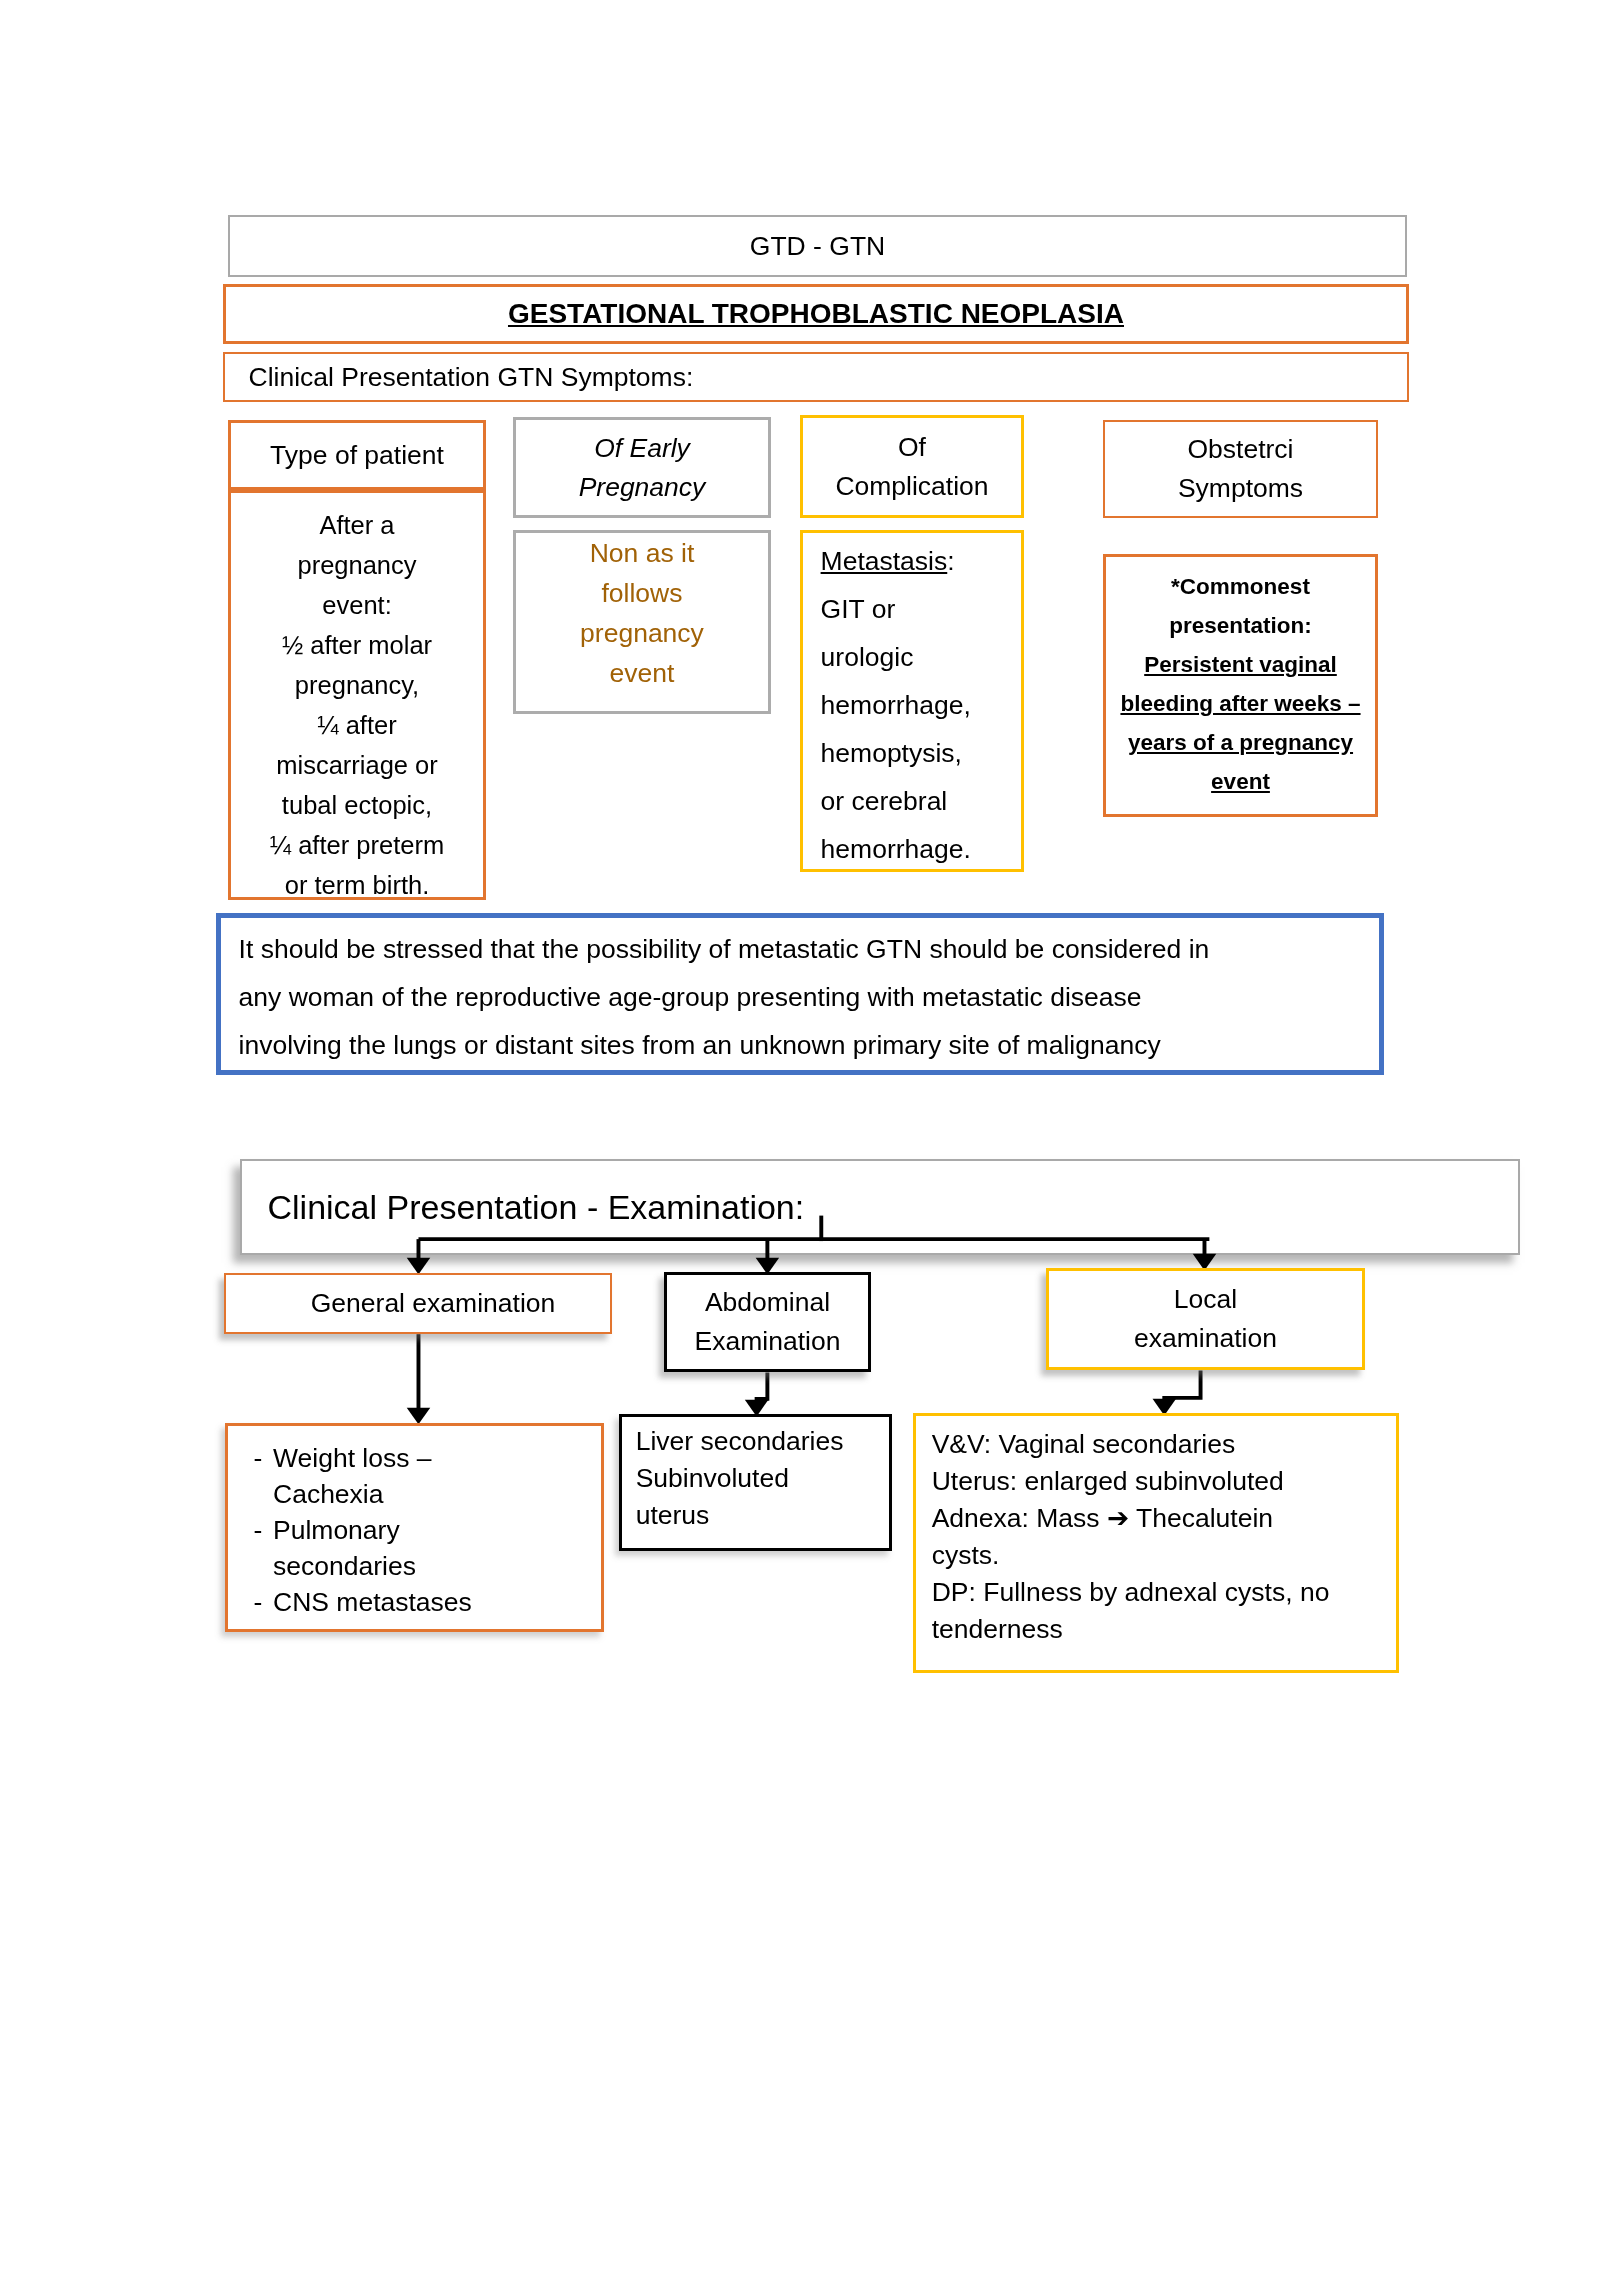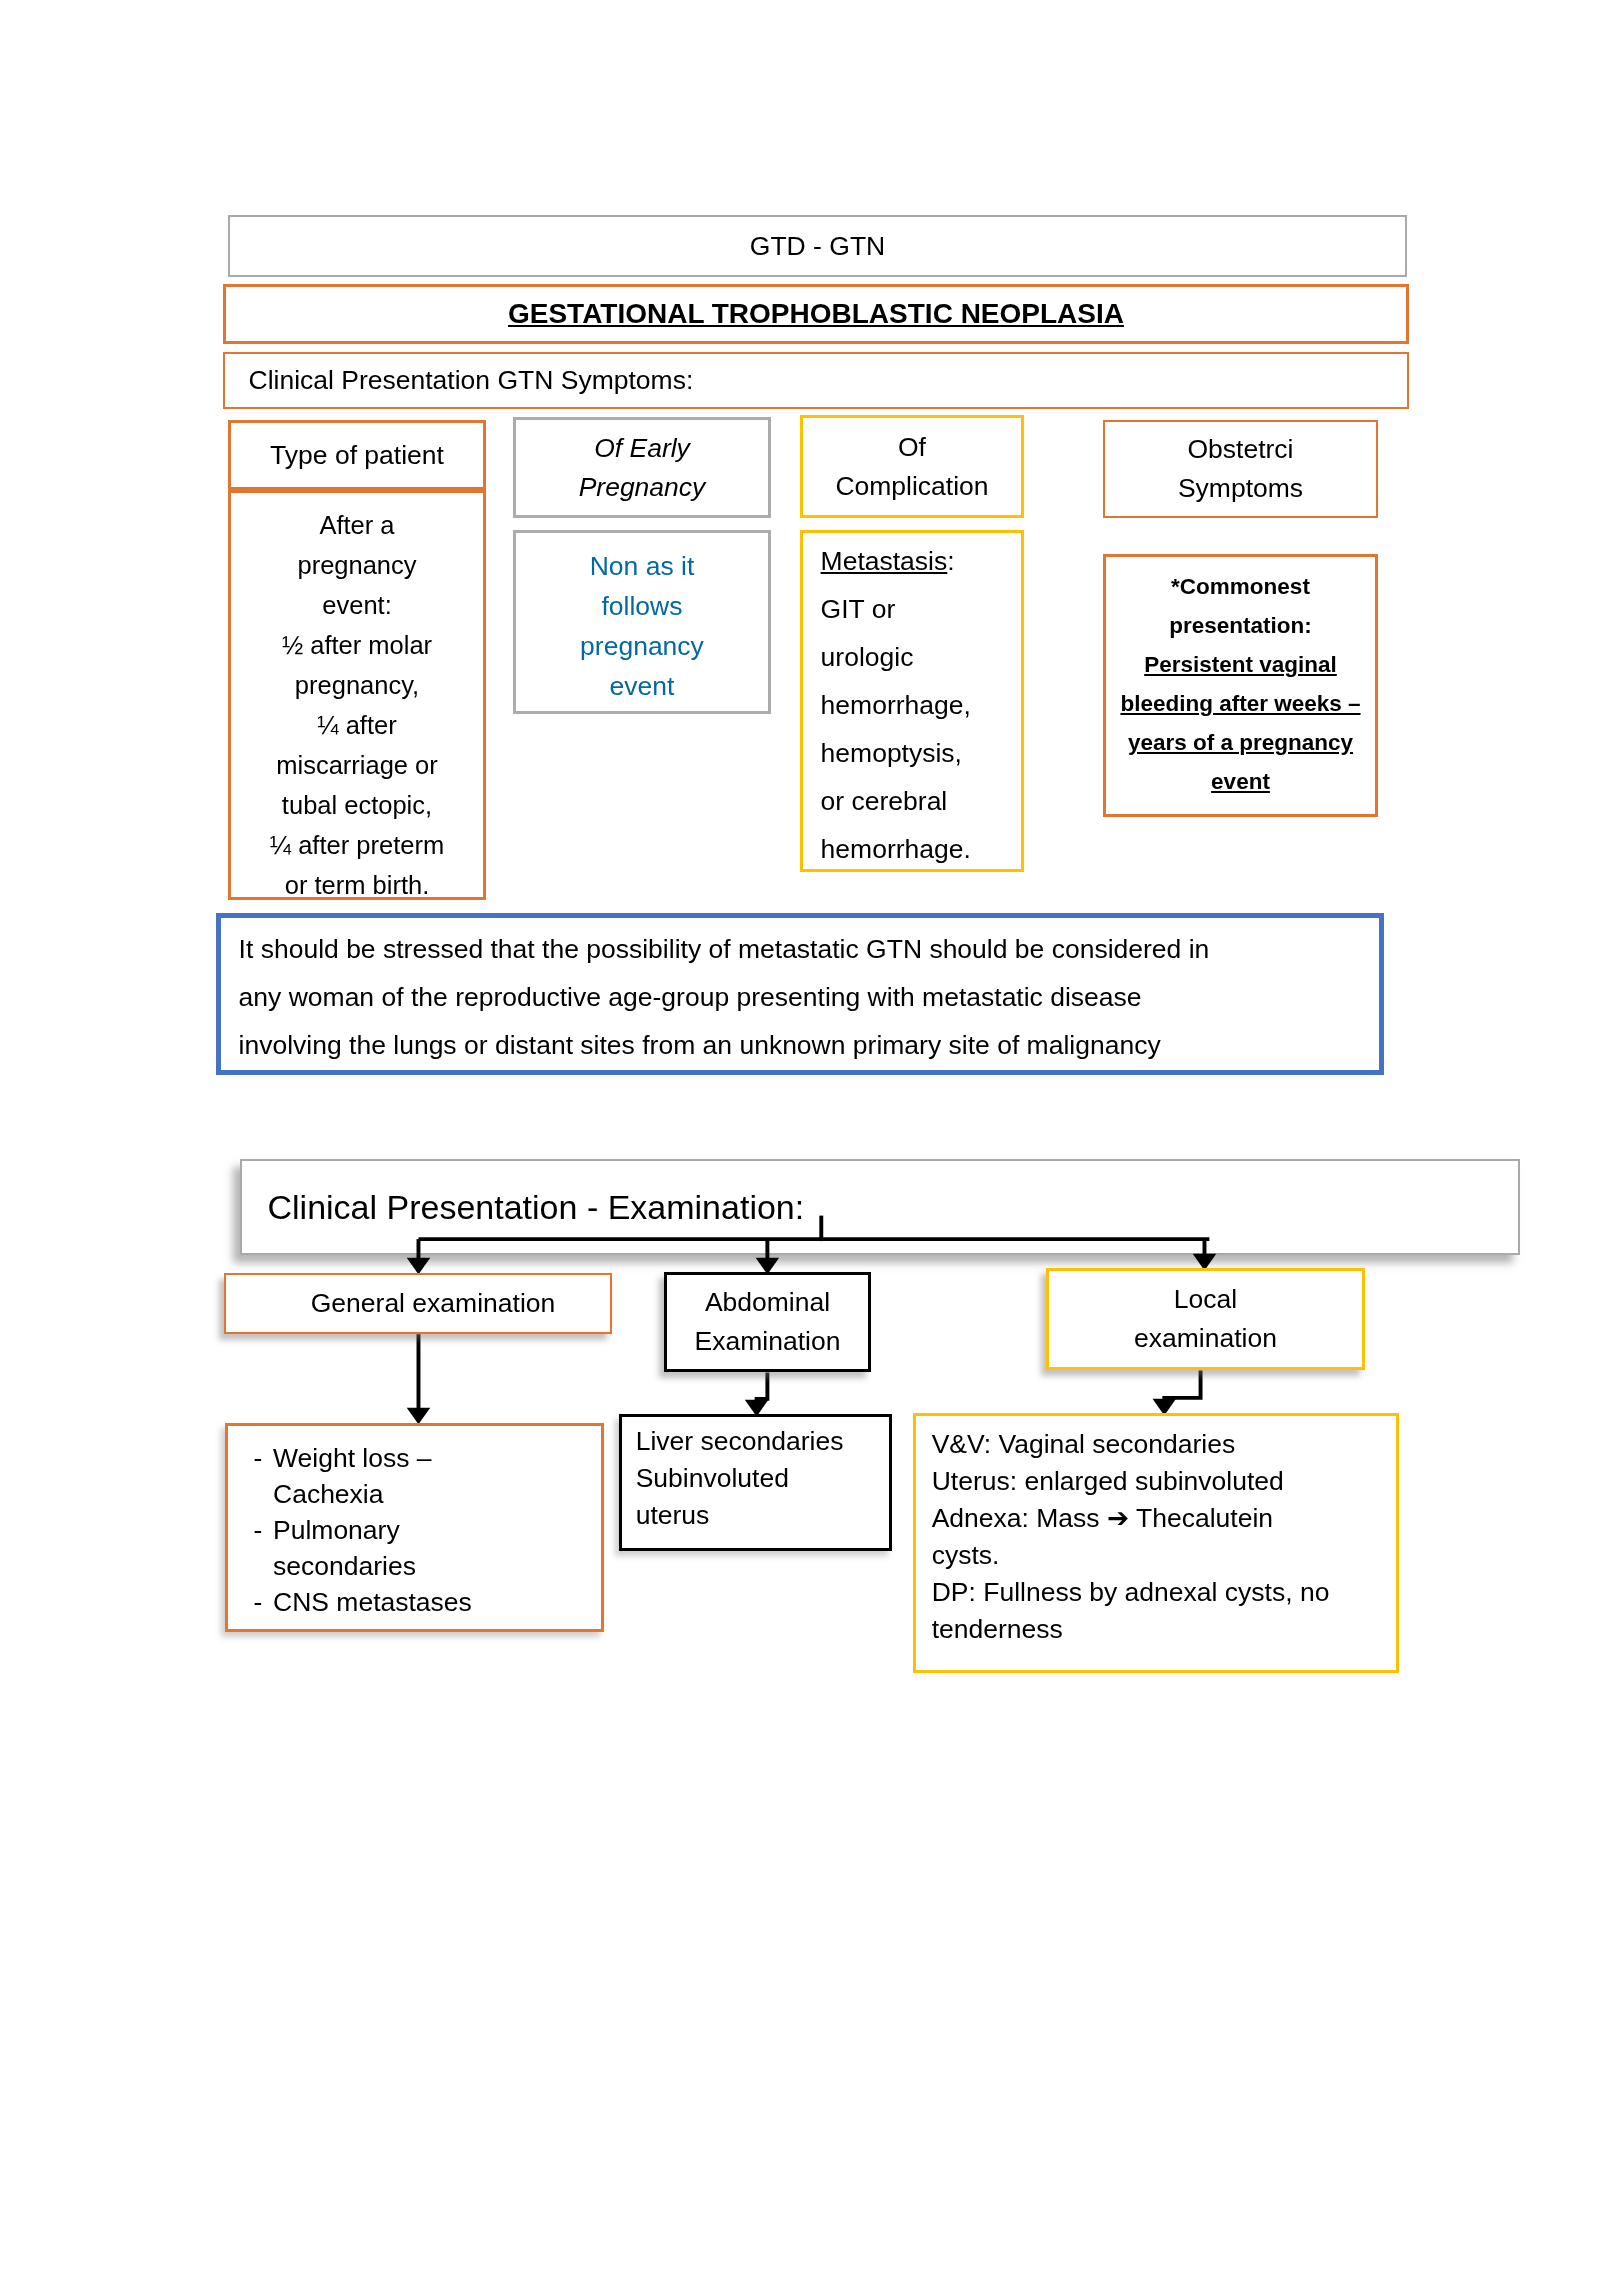--- a/index.html
+++ b/index.html
@@ -10,34 +10,34 @@
   .abs{position:absolute;box-sizing:border-box;}
   .pre{white-space:pre-line;}
   .flexc{display:flex;align-items:center;justify-content:center;text-align:center;}
   .flexl{display:flex;align-items:center;}
 
   
   .gtd{left:228px;top:215px;width:1179px;height:62px;border:2.9px solid #A9A9A9;font-size:26.5px;}
   .main-title{left:223px;top:284px;width:1186px;height:60px;border:3.9px solid #E2752F;
               font-size:28px;font-weight:bold;}
   .main-title span{text-decoration:underline;}
-  .symptoms-label{left:223px;top:352px;width:1186px;height:57px;border:2.9px solid #E2752F;
+  .symptoms-label{left:223px;top:352px;width:1186px;height:50px;border:2.9px solid #E2752F;
                   font-size:26.5px;padding-left:23.5px;}
 
   
   .h-type {left:228px;top:420px;width:258px;height:70px;border:3.9px solid #E2752F;font-size:26.5px;}
   .h-early{left:513px;top:417px;width:258px;height:101px;border:3.9px solid #ACACAC;color:#000000;font-size:26.5px;line-height:39px;font-style:italic;}
   .h-compl{left:800px;top:415px;width:224px;height:103px;border:3.9px solid #FFC000;font-size:26.5px;line-height:39px;}
   .h-obst {left:1103px;top:420px;width:275px;height:98px;border:2.9px solid #E2752F;font-size:26.5px;line-height:39px;}
 
   
   .b-type {left:228px;top:490px;width:258px;height:410px;border:3.9px solid #E2752F;
            font-size:25.5px;line-height:40px;text-align:center;padding-top:12px;}
-  .b-early{left:513px;top:530px;width:258px;height:184px;border:3.9px solid #ACACAC;color:#0369a1;
-           font-size:26.5px;line-height:40px;text-align:center;padding-top:13px;}
+  .b-early{left:513px;top:530px;width:258px;height:184px;border:3.9px solid #ACACAC;color:#a16207;
+           font-size:26.5px;line-height:40px;text-align:center;padding-top:0;}
   .b-compl{left:800px;top:530px;width:224px;height:342px;border:3.9px solid #FFC000;
            font-size:26.5px;line-height:48px;padding:3.9px 0 0 17.6px;}
   .b-compl .u{text-decoration:underline;}
   .b-obst {left:1103px;top:527px;width:275px;height:263px;border:3.9px solid #E2752F;
            font-size:22.5px;font-weight:bold;line-height:39px;text-align:center;padding-top:9.8px;margin-top:27px;}
   .b-obst .u{text-decoration:underline;}
 
   
   .note{left:216px;top:913px;width:1168px;height:162px;border:5.9px solid #4472C4;
         font-size:26.5px;line-height:48px;padding:6.9px 17.6px;}

